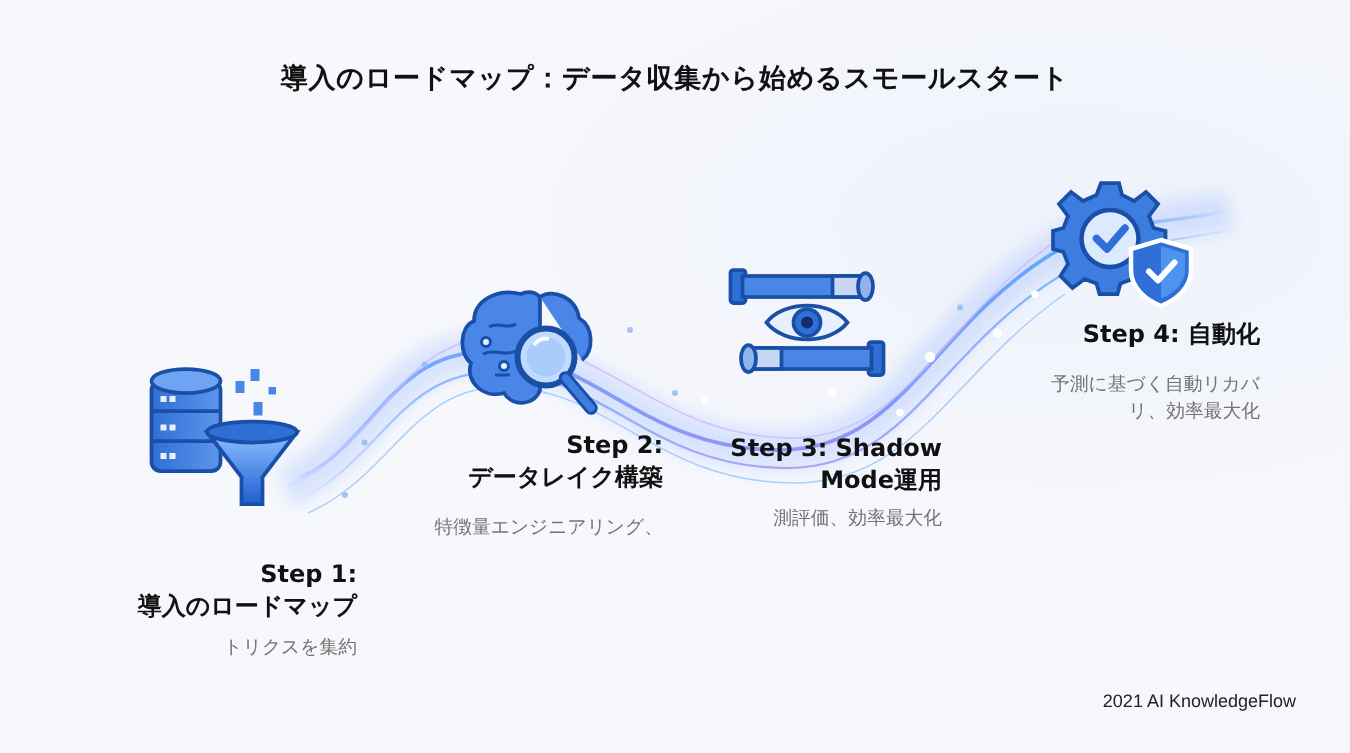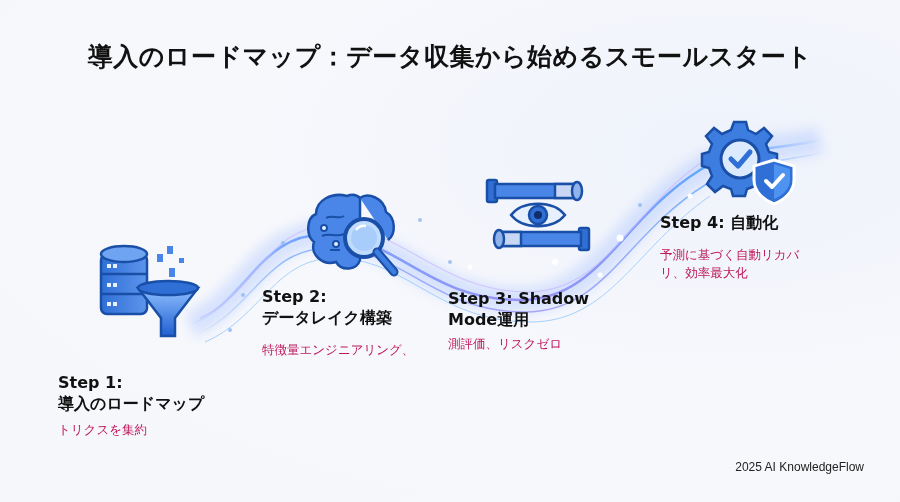--- a/index.html
+++ b/index.html
@@ -4,26 +4,26 @@
 <style>
   html, body { margin:0; padding:0; }
   body {
     width:900px; height:502px; overflow:hidden; position:relative;
     font-family: "DejaVu Sans", "Liberation Sans", sans-serif;
     background: radial-gradient(ellipse at 80% 30%, #eef2fb 0%, #f7f8fc 45%, #f5f7fb 100%);
     color:#111;
   }
   .title {
     position:absolute; left:0; right:0; top:40px; text-align:center;
-    font-size:25px; font-weight:bold; letter-spacing:0.5px; color:#111;
+    font-size:18px; font-weight:bold; letter-spacing:0.5px; color:#111;
   }
   .wave { position:absolute; left:0; top:0; width:900px; height:502px; pointer-events:none; }
-  .step { position:absolute; text-align:left; }
+  .step { position:absolute; text-align:right; }
   .step-title { font-weight:bold; font-size:16px; line-height:21px; color:#111; }
-  .step-desc { font-size:12.5px; line-height:18px; color:#be185d; margin-top:8px;font-family:Liberation Mono, monospace; }
+  .step-desc { font-size:12.5px; line-height:18px; color:#737373; margin-top:8px; }
   .footer { position:absolute; right:36px; bottom:28px; font-size:12px; color:#222;
     font-family:"Liberation Sans", sans-serif; }
 </style>
 </head>
 <body>
 
 <div class="title">導入のロードマップ：データ収集から始めるスモールスタート</div>
 
 <svg class="wave" viewBox="0 0 900 502">
   <defs>
@@ -145,21 +145,21 @@
       <path d="M28 39 C40 24, 70 24, 82 39 C70 54, 40 54, 28 39 Z" fill="#e6f0ff"></path>
       <circle cx="55" cy="39" r="9" fill="#2f6fd6"></circle>
     </g>
     <circle cx="55" cy="39" r="4" fill="#0f2f6a"></circle>
   </svg>
   <div style="margin-top:32px;">
     <div class="step-title">Step 3: Shadow</div>
     <div class="step-title">Mode運用</div>
   </div>
   <div class="step-desc" style="margin-top:6px;">
-    <div>測評価、リスクゼロ</div>
+    <div>測評価、効率最大化</div>
   </div>
 </div>
 
 <div class="step" style="left:660px; top:118px; width:180px;">
   <svg width="100" height="88" viewBox="0 0 100 88" style="display:block;margin:0 auto;">
     <g transform="translate(40,40)">
       <g fill="#3d7de0" stroke="#1a4fa8" stroke-width="2.5">
         <path d="M-6 -36 L6 -36 L8 -28 L16 -24 L24 -30 L32 -22 L26 -14 L29 -6 L37 -4 L37 8 L29 10 L26 18 L31 26 L23 34 L15 28 L7 31 L5 38 L-7 38 L-9 31 L-17 28 L-25 34 L-33 26 L-28 18 L-31 10 L-38 8 L-38 -4 L-31 -6 L-28 -14 L-34 -22 L-26 -30 L-18 -24 L-9 -28 Z"></path>
       </g>
       <circle cx="0" cy="1" r="19" fill="#dceaff" stroke="#1a4fa8" stroke-width="3"></circle>
@@ -171,13 +171,13 @@
   </svg>
   <div style="margin-top:6px;">
     <div class="step-title">Step 4: 自動化</div>
   </div>
   <div class="step-desc" style="margin-top:14px;">
     <div>予測に基づく自動リカバ</div>
     <div>リ、効率最大化</div>
   </div>
 </div>
 
-<div class="footer">2025 AI KnowledgeFlow</div>
+<div class="footer">2021 AI KnowledgeFlow</div>
 
 </body></html>

